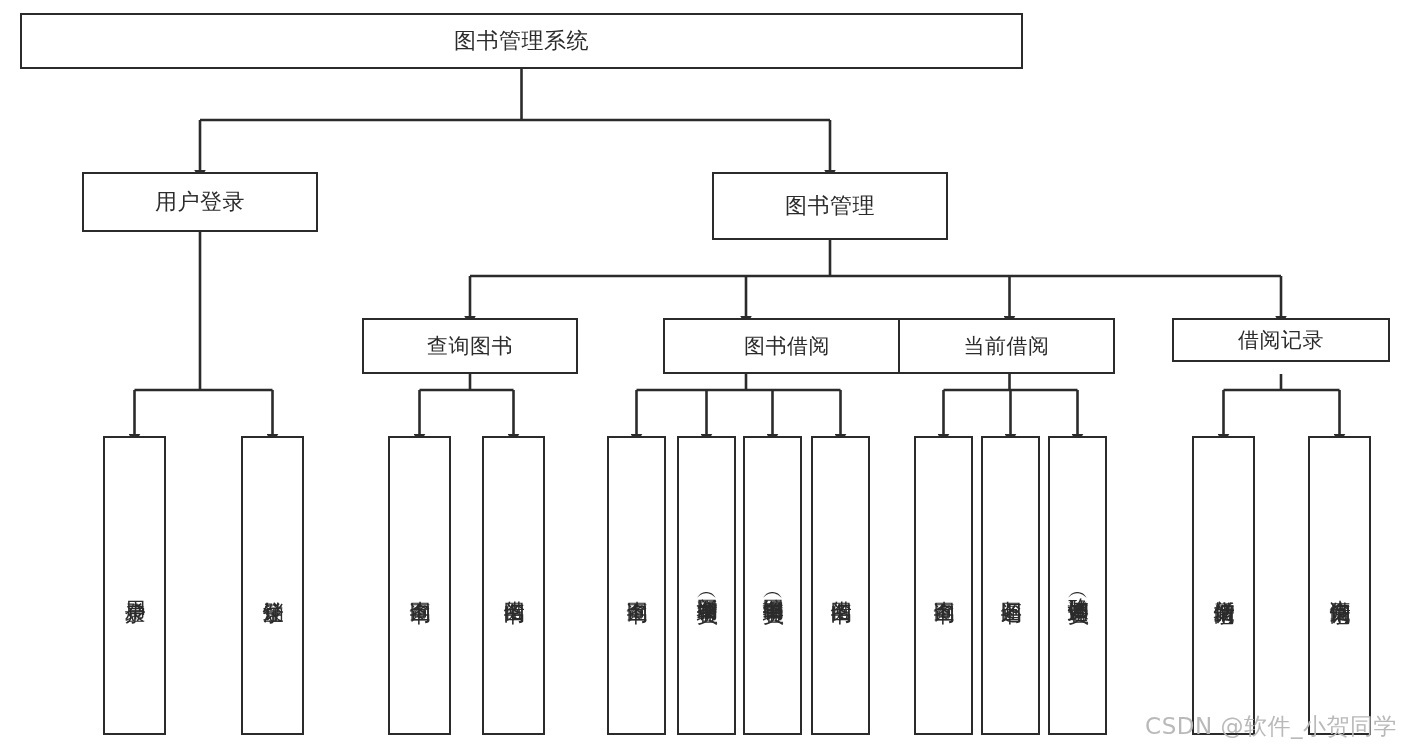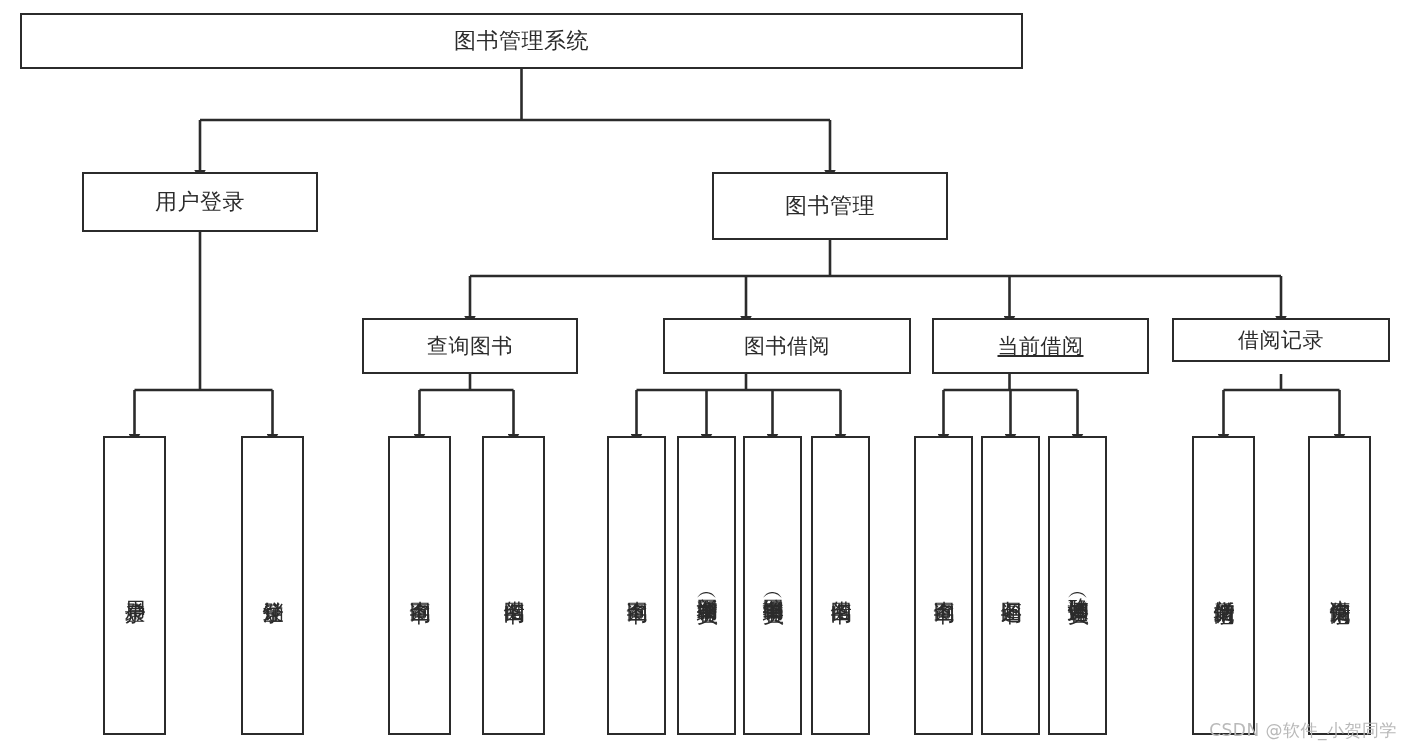--- a/index.html
+++ b/index.html
@@ -54,21 +54,21 @@
     white-space: normal;
     text-align: center;
   }
   .node.root .label { font-size: 22px; }
   .node.l1 .label { font-size: 22px; }
   .node.l2 .label { font-size: 21px; }
   #watermark {
     position: absolute;
     right: 8px;
     bottom: 5px;
-    font-size: 17px;
+    font-size: 23px;
     color: #b9b9b9;
     letter-spacing: 0.5px;
     white-space: nowrap;
     font-family: "DejaVu Sans", "Liberation Sans", sans-serif;
   }
 </style>
 </head>
 <body>
 
 <div id="canvas">
@@ -125,21 +125,21 @@
       </div>
       <div class="node l1" style="left: 712px; top: 172px; width: 236px; height: 68px;">
         <span class="label">图书管理</span>
       </div>
       <div class="node l2" style="left: 362px; top: 318px; width: 216px; height: 56px;">
         <span class="label">查询图书</span>
       </div>
       <div class="node l2" style="left: 635px; top: 318px; width: 248px; height: 56px; margin-left: 28px;">
         <span class="label">图书借阅</span>
       </div>
-      <div class="node l2" style="left: 932px; top: 318px; width: 217px; height: 56px; text-decoration: underline;">
+      <div class="node l2" style="left: 898px; top: 318px; width: 217px; height: 56px;">
         <span class="label">当前借阅</span>
       </div>
       <div class="node l2" style="left: 1172px; top: 318px; width: 218px; height: 44px;">
         <span class="label">借阅记录</span>
       </div>
       <div class="node leaf vert" style="left: 103px; top: 436px; width: 63px; height: 299px;">
         <span class="label">用户登录</span>
       </div>
       <div class="node leaf vert" style="left: 241px; top: 436px; width: 63px; height: 299px;">
         <span class="label">注销登录</span>

